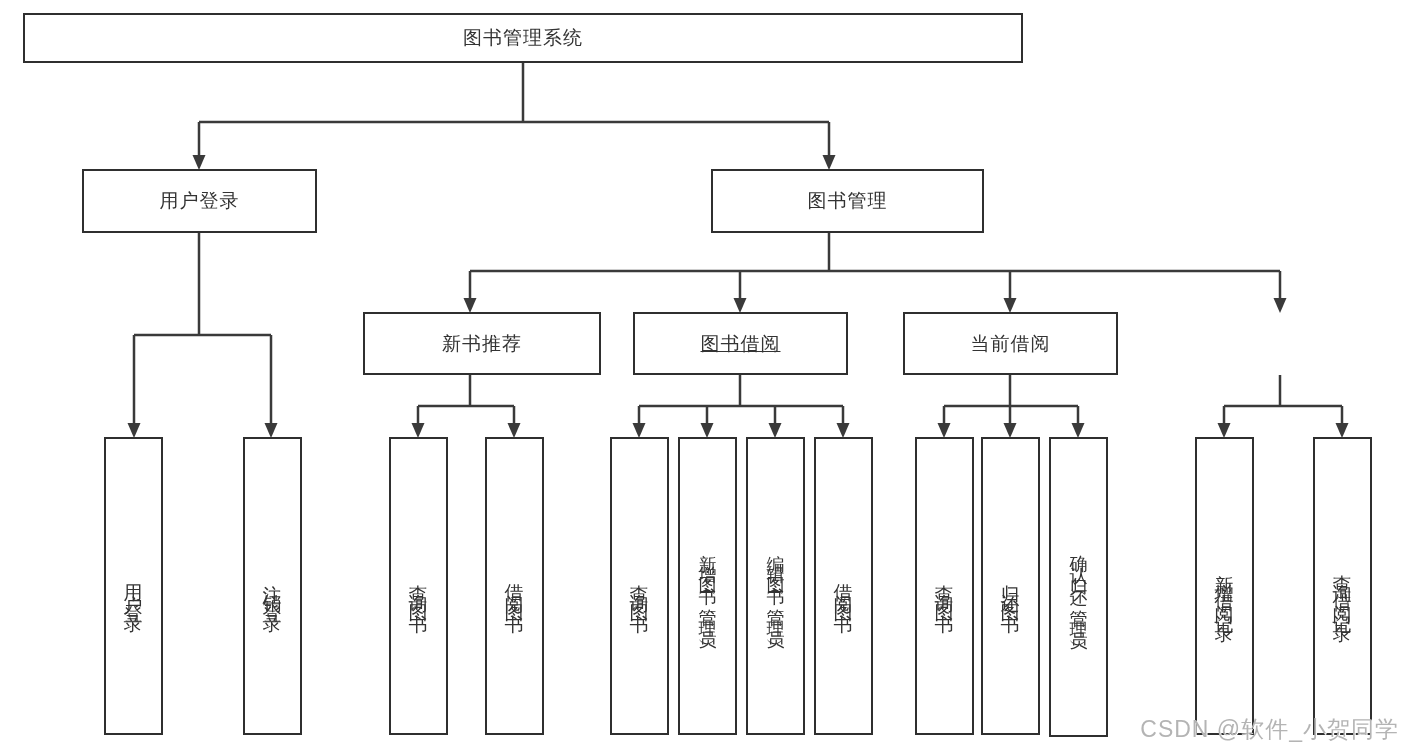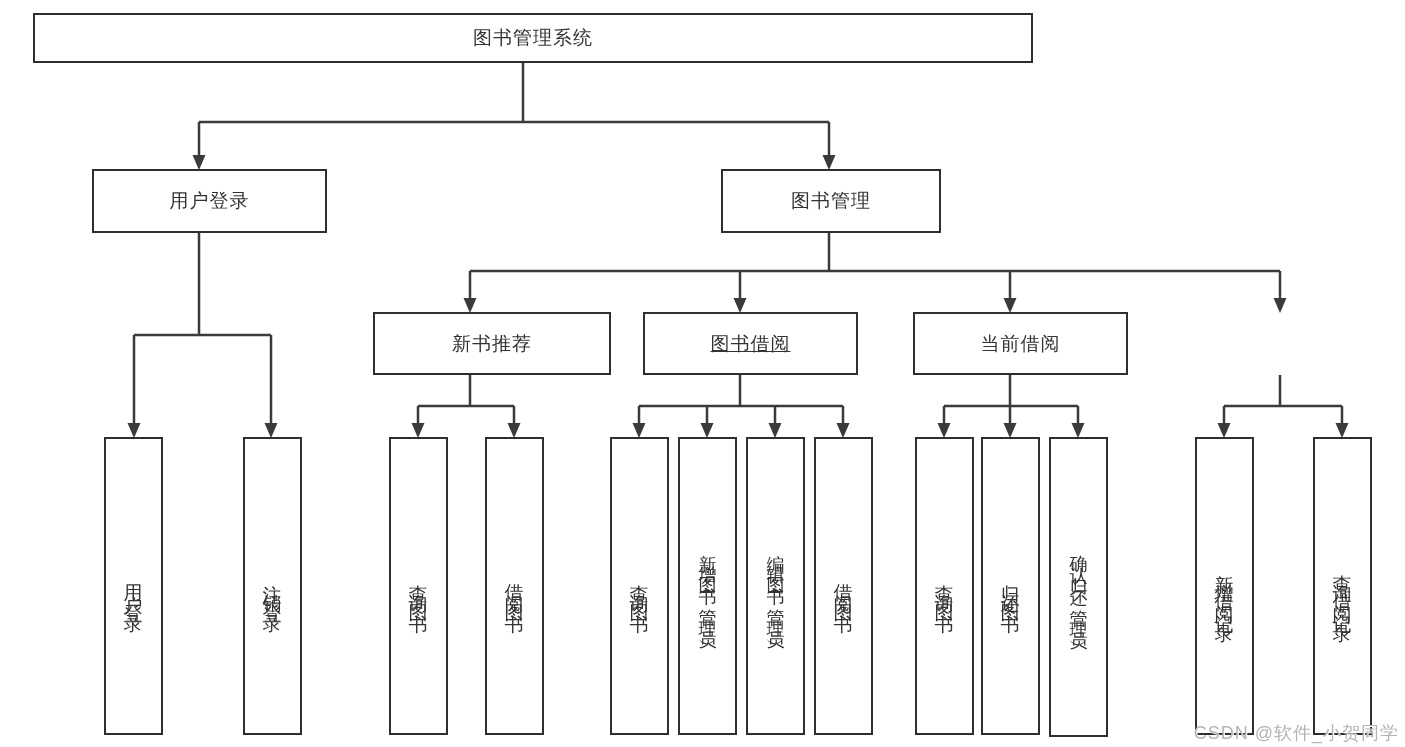--- a/index.html
+++ b/index.html
@@ -28,21 +28,20 @@
     background: #ffffff;
     display: flex;
     align-items: center;
     justify-content: center;
     color: #333333;
     z-index: 2;
   }
   .hbox {
     font-size: 19px;
     letter-spacing: 1px;
-    margin-left: 10px;
   }
   .root-box {
     border-width: 2px;
     font-size: 19px;
   }
   .vbox {
     writing-mode: vertical-rl;
     text-orientation: mixed;
     font-size: 19px;
     letter-spacing: 10px;
@@ -50,21 +49,21 @@
     padding-top: 6px;
   }
   .vbox.long {
     letter-spacing: 11px;
     font-size: 18px;
   }
   .watermark {
     position: absolute;
     right: 6px;
     bottom: 2px;
-    font-size: 18px;
+    font-size: 23px;
     color: #b4b4b4;
     letter-spacing: 1px;
     text-shadow: 1px 1px 0 #ffffff;
     z-index: 3;
     white-space: nowrap;
   }
 </style>
 </head>
 <body>
 
@@ -106,21 +105,21 @@
       <polygon points="1003.5,423 1016.5,423 1010,438"></polygon>
       <polygon points="1071.5,423 1084.5,423 1078,438"></polygon>
       <polygon points="1217.5,423 1230.5,423 1224,438"></polygon>
       <polygon points="1335.5,423 1348.5,423 1342,438"></polygon>
     </g>
   </svg>
 
   <div class="node hbox root-box" style="left:23px; top:13px; width:1000px; height:50px;">图书管理系统</div>
 
   <div class="node hbox" style="left:82px; top:169px; width:235px; height:64px;">用户登录</div>
-  <div class="node hbox" style="left:711px; top:169px; width:220px; height:64px;">图书管理</div>
+  <div class="node hbox" style="left:711px; top:169px; width:273px; height:64px;">图书管理</div>
 
   <div class="node hbox" style="left:363px; top:312px; width:238px; height:63px;">新书推荐</div>
   <div class="node hbox" style="left:633px; top:312px; width:215px; height:63px;text-decoration:underline;">图书借阅</div>
   <div class="node hbox" style="left:903px; top:312px; width:215px; height:63px;">当前借阅</div>
 
   <div class="node vbox" style="left:104px; top:437px; width:59px; height:298px;">用户登录</div>
   <div class="node vbox" style="left:243px; top:437px; width:59px; height:298px;">注销登录</div>
 
   <div class="node vbox" style="left:389px; top:437px; width:59px; height:298px;">查询图书</div>
   <div class="node vbox" style="left:485px; top:437px; width:59px; height:298px;">借阅图书</div>

